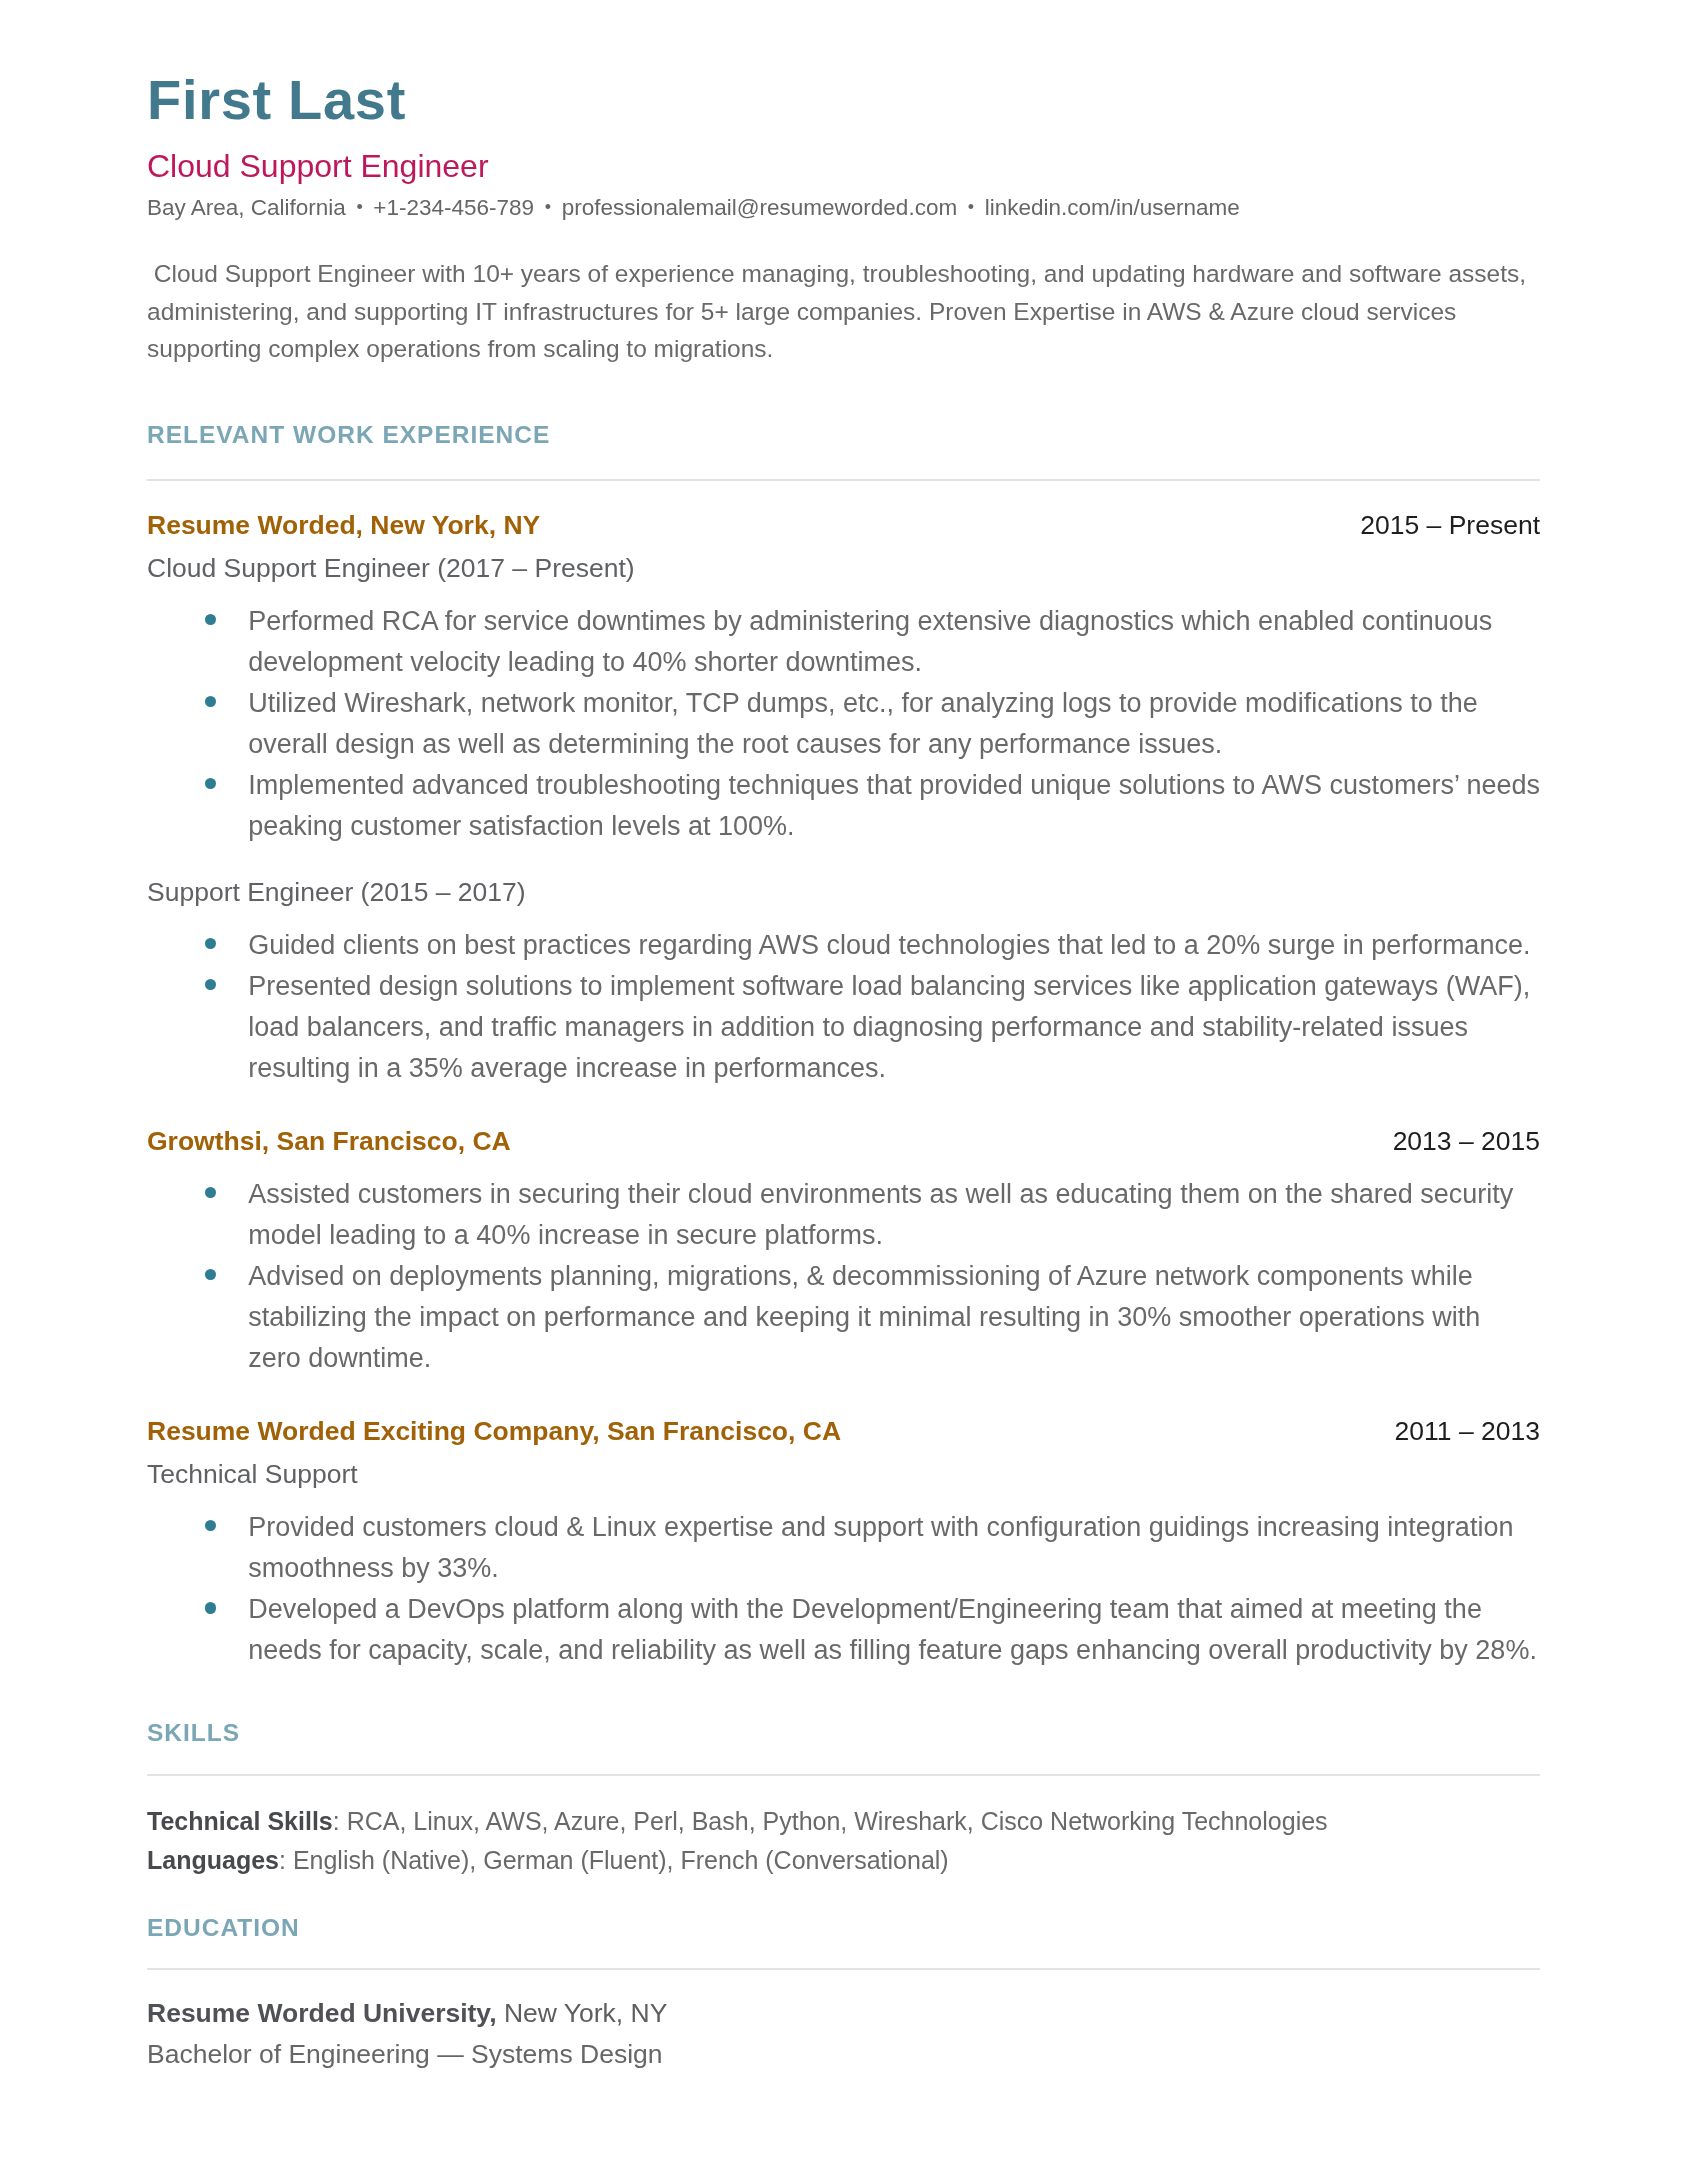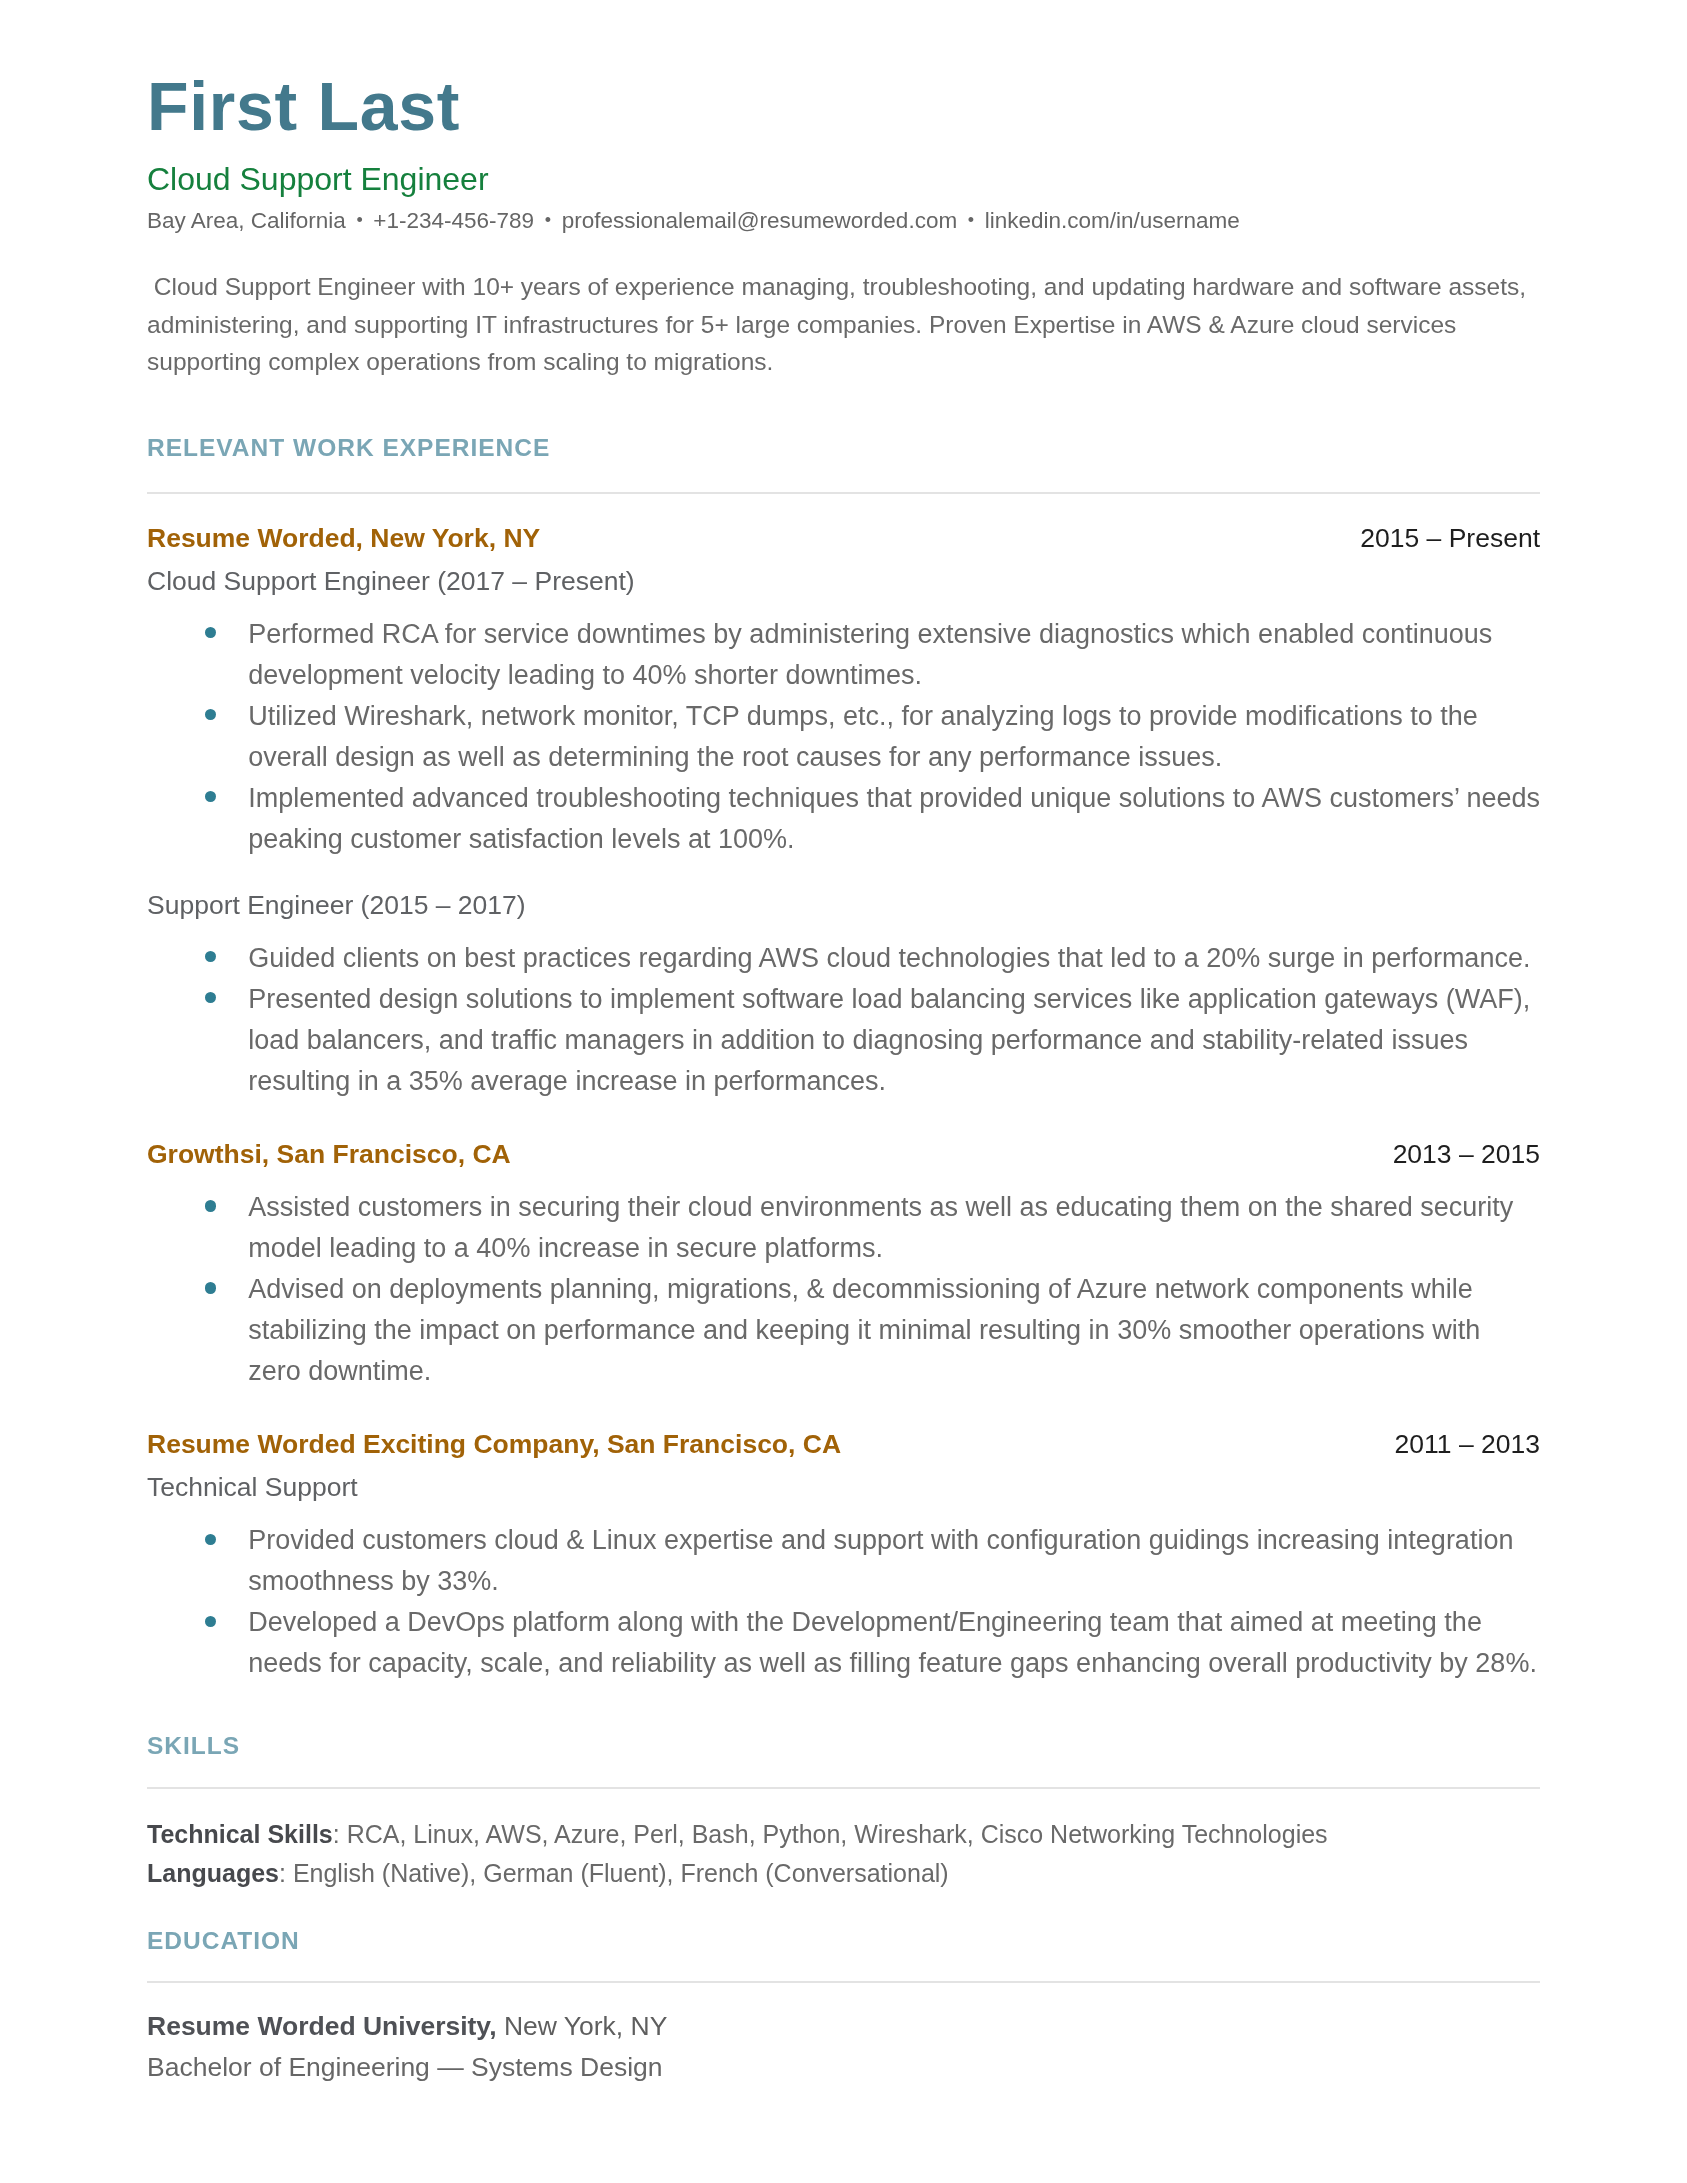--- a/index.html
+++ b/index.html
@@ -7,30 +7,30 @@
   .page {
     width: 1687px;
     height: 2183px;
     background: #ffffff;
     padding: 69px 147px 0 147px;
     font-family: "Liberation Sans", sans-serif;
     overflow: hidden;
   }
   h1.name {
     margin: 0;
-    font-size: 68px;
+    font-size: 56px;
     line-height: 1.1;
     font-weight: 700;
     letter-spacing: 0.7px;
     color: #43798C;
   }
   .job-title-line {
     margin-top: 17px;
     font-size: 32px;
-    color: #15803d;
+    color: #be185d;
   }
   .contact-line {
     margin-top: 10.6px;
     font-size: 22.5px;
     color: #666666;
   }
   .sep {
     display: inline-block;
     margin: 0 10.6px;
     font-size: 18px;

